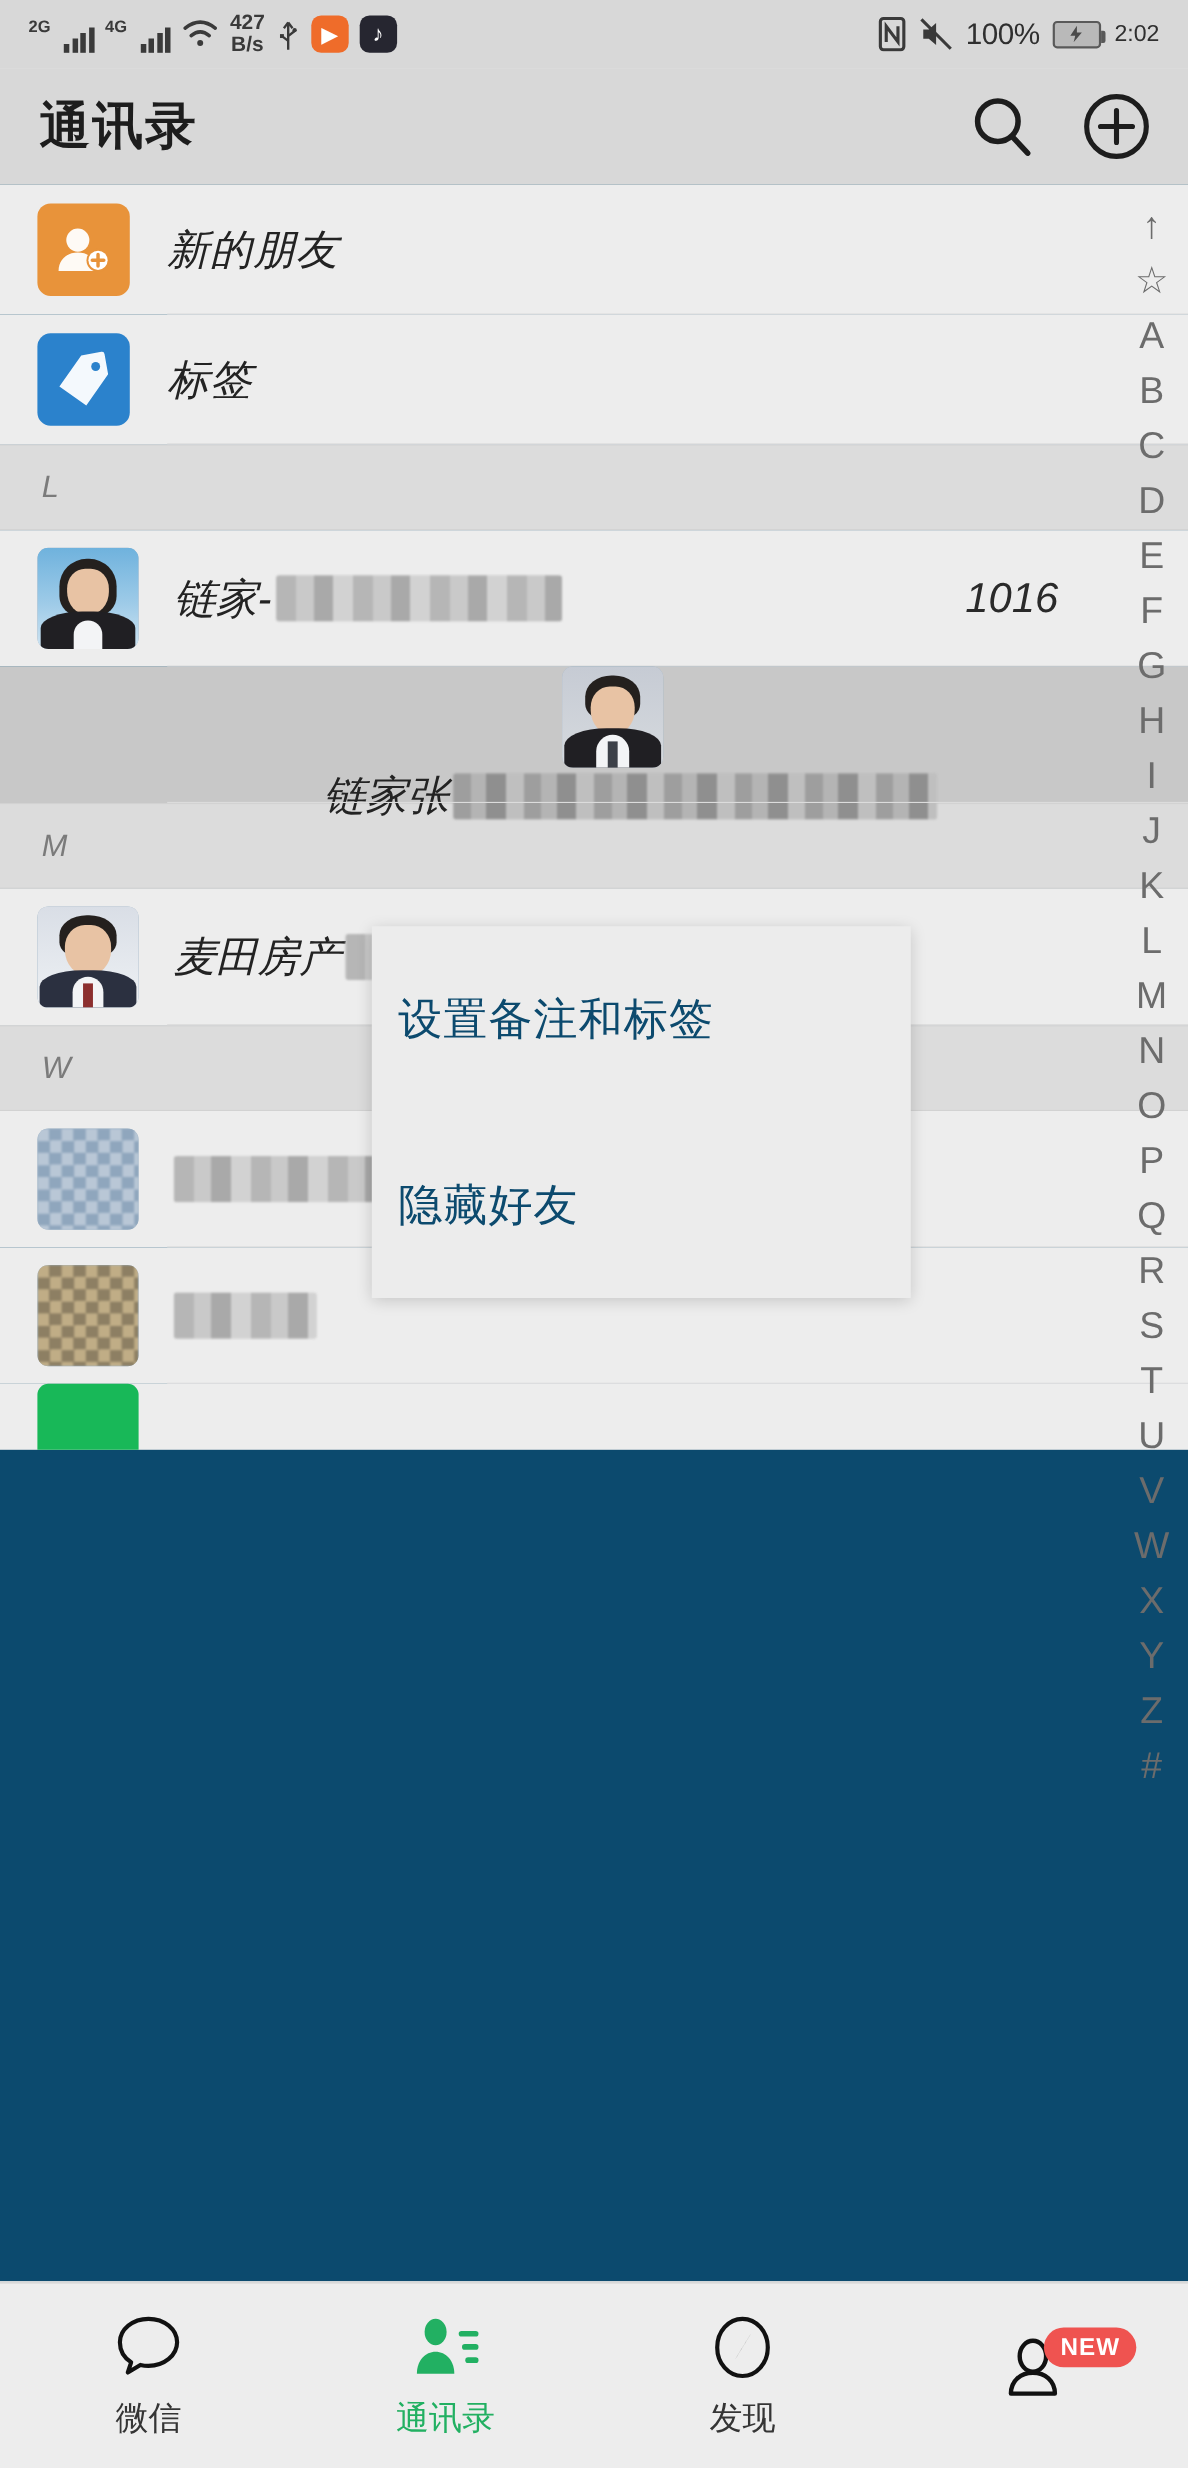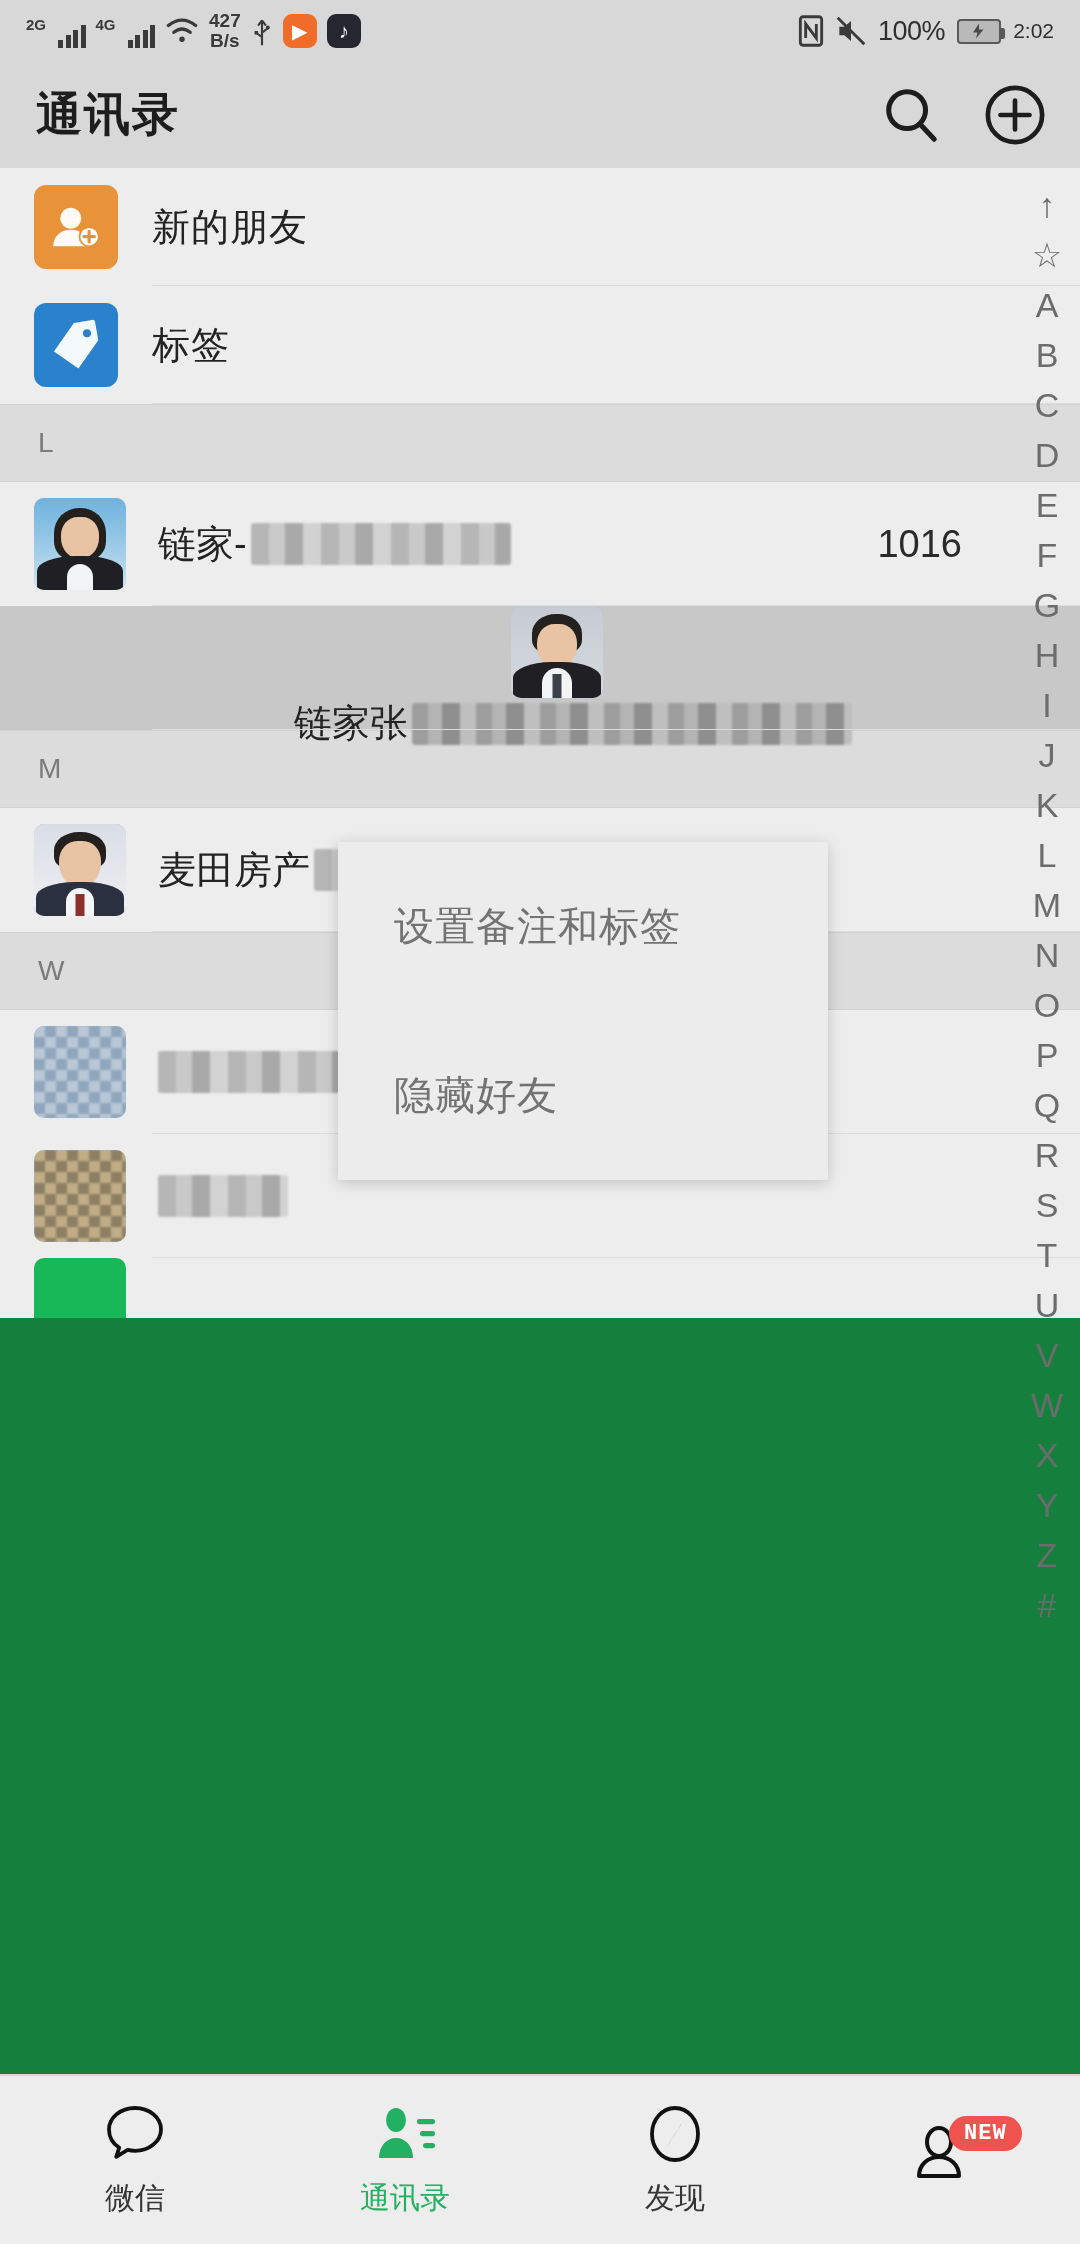--- a/index.html
+++ b/index.html
@@ -42,21 +42,21 @@
     background: #d8d8d8;
     display: flex; align-items: center; justify-content: space-between;
     padding: 0 34px 0 36px;
   }
   .header h1 { font-size: 46px; font-weight: 700; color: #1d1d1d; letter-spacing: 2px; }
   .hdr-actions { display: flex; align-items: center; gap: 42px; }
 
   
   .list {
     position: absolute; top: 168px; left: 0; width: 1080px; height: 1906px;
-    background: #15803d; overflow: hidden;
+    background: #0c4a6e; overflow: hidden; font-style: italic;
   }
   .row {
     display: flex; align-items: center; height: 118px;
     padding-left: 34px; background: #ededed; position: relative;
   }
   .row.pressed { background: #c8c8c8; }
   .row .sep {
     position: absolute; left: 152px; right: 0; bottom: 0; height: 1.5px; background: #dcdcdc;
   }
   .sq-icon {
@@ -123,37 +123,37 @@
     height: 50px; display: flex; align-items: center; justify-content: center; width: 100%;
   }
 
   
   .ctxmenu {
     position: absolute; left: 338px; top: 842px; width: 490px; height: 338px;
     background: #ececec; box-shadow: 0 3px 14px rgba(0,0,0,.18); z-index: 60;
     display: flex; flex-direction: column; justify-content: center;
   }
   .ctxmenu div {
-    font-size: 40px; color: #737373; padding-left: 56px; letter-spacing: 1px;
+    font-size: 40px; color: #0c4a6e; padding-left: 24px; letter-spacing: 1px;
     height: 50%; display: flex; align-items: center;
   }
 
   
   .tabbar {
     position: absolute; bottom: 0; left: 0; width: 1080px; height: 170px;
     background: #ededed; border-top: 2px solid #d8d8d8;
     display: flex; align-items: center;
   }
   .tab { flex: 1; display: flex; flex-direction: column; align-items: center; gap: 12px; position: relative; }
   .tab .tlabel { font-size: 30px; color: #353535; }
   .tab.active .tlabel { color: #22b062; }
   .badge {
     position: absolute; top: -6px; left: 50%; margin-left: 4px;
     background: #ef5350; color: #fff; font-size: 22px; font-weight: 700;
-    padding: 5px 15px; border-radius: 22px; letter-spacing: 1px; font-family: Liberation Mono, monospace;
+    padding: 5px 15px; border-radius: 22px; letter-spacing: 1px;
   }
 </style>
 </head>
 <body>
 
 <div id="screen">
 
   <div class="statusbar">
     <div class="sb-left">
       <div class="sig">

